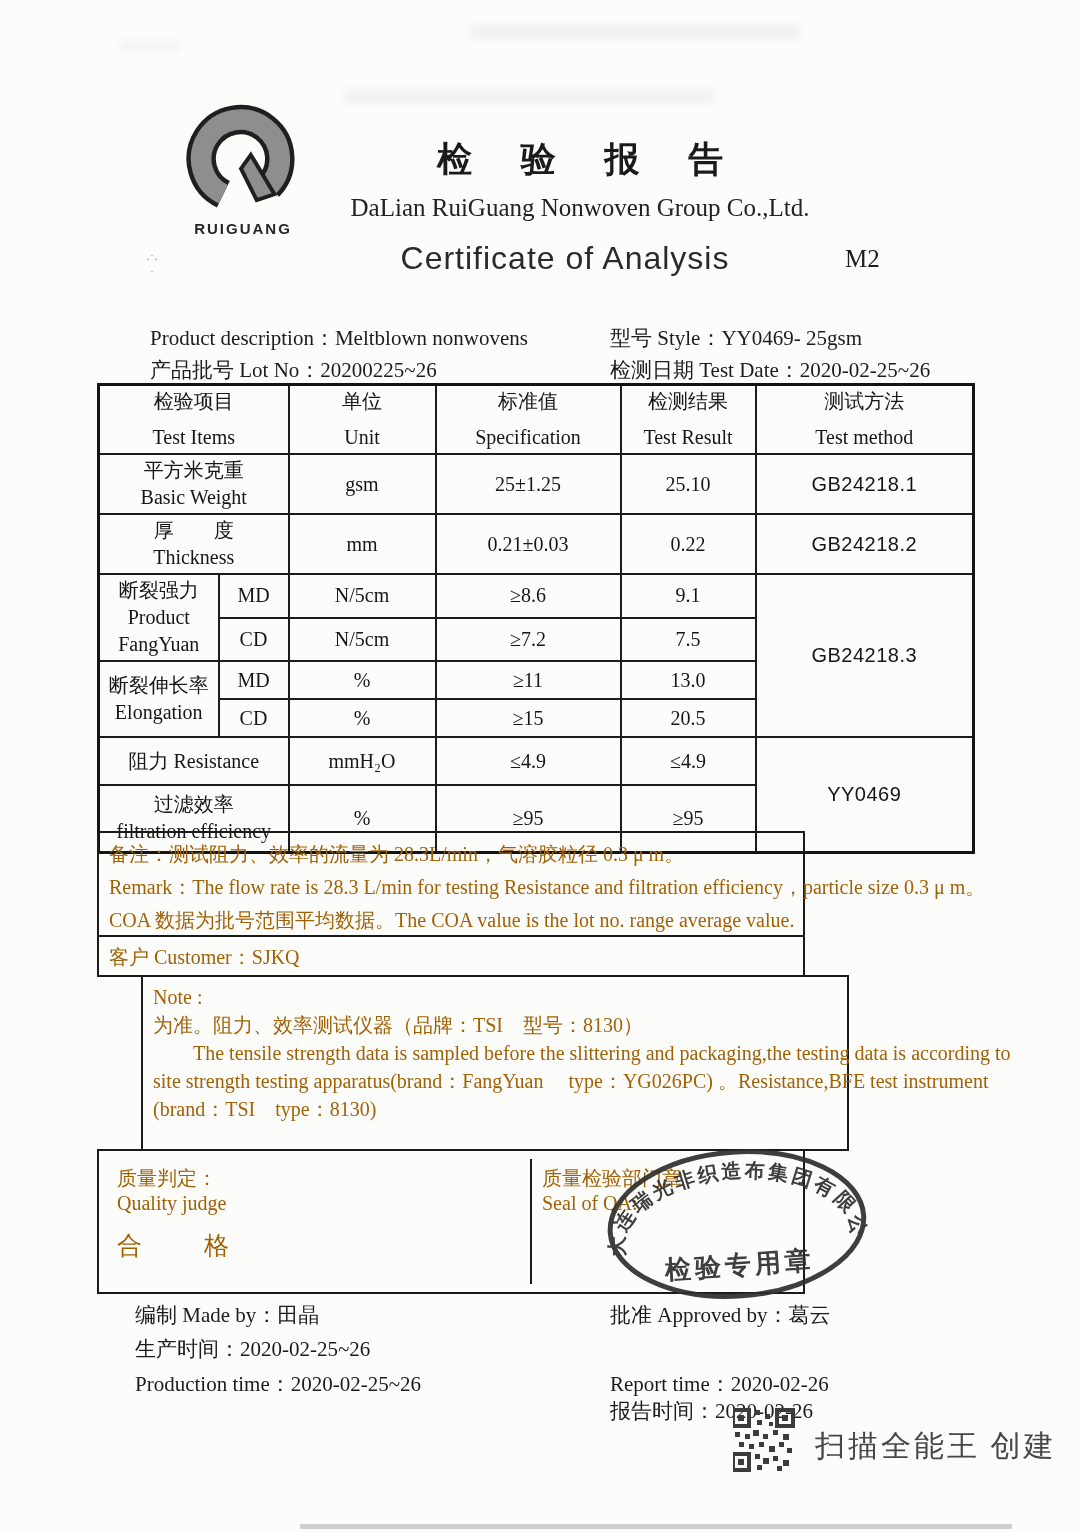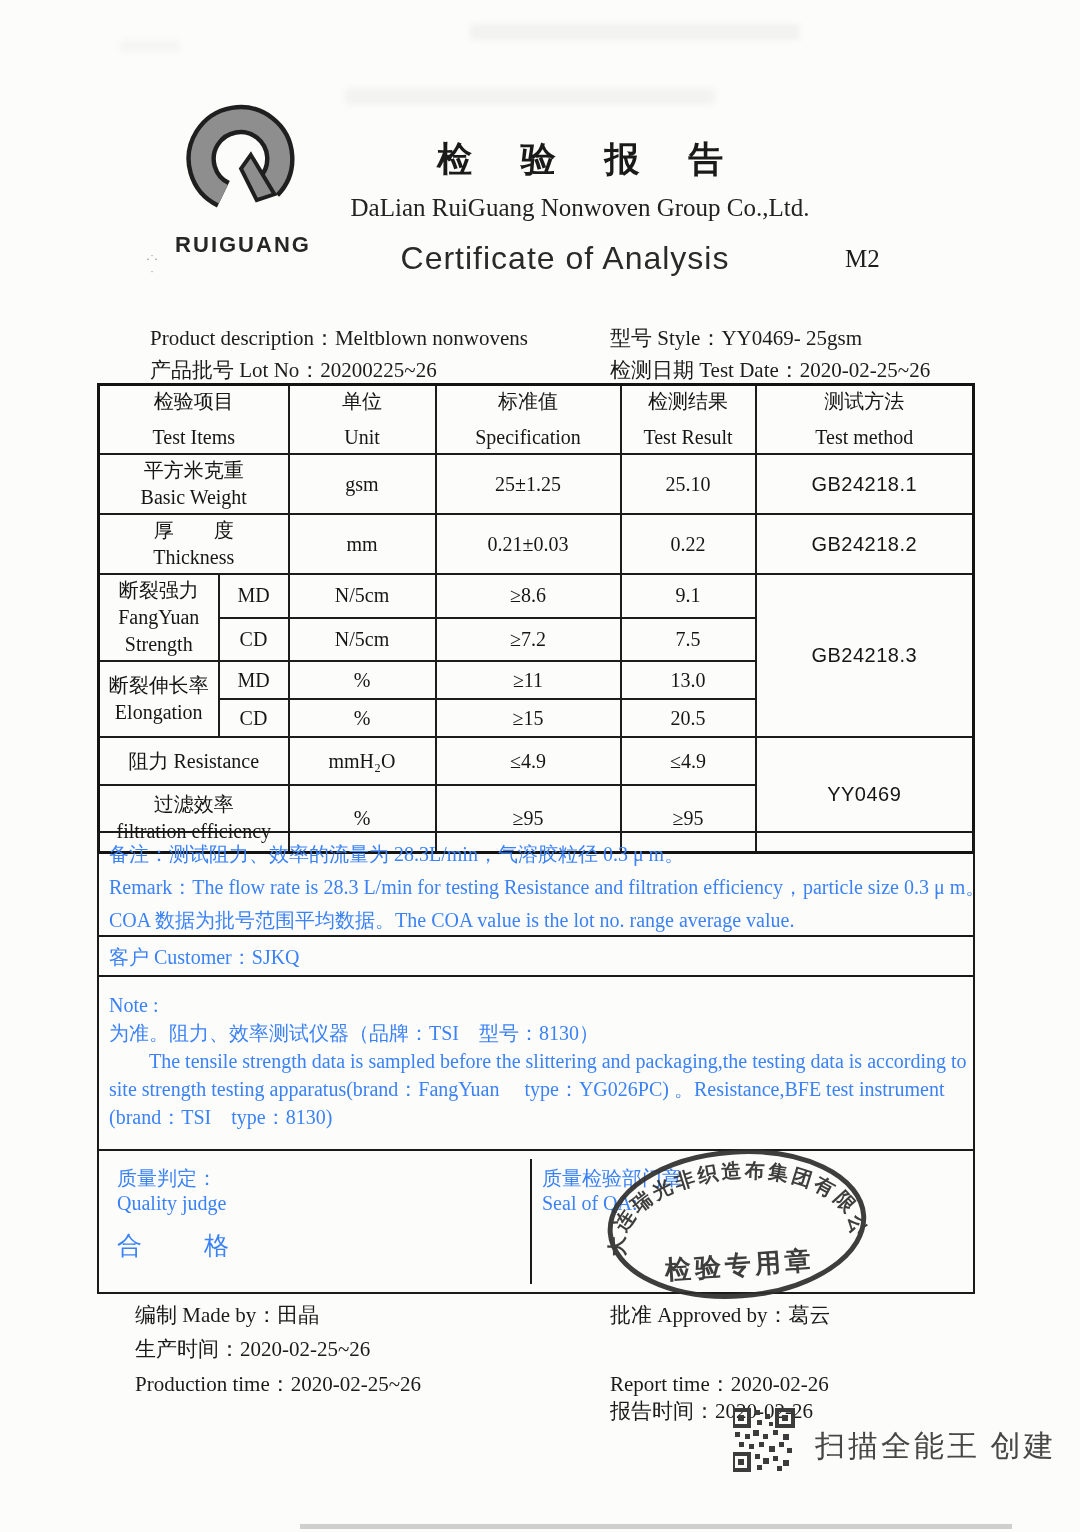--- a/index.html
+++ b/index.html
@@ -17,21 +17,21 @@
   .sans { font-family: "Liberation Sans", "DejaVu Sans", sans-serif; }
   .serif { font-family: "Liberation Serif", "DejaVu Serif", serif; }
   .center { text-align: center; }
 
   
   .ghost { background: #9a9a9a; filter: blur(3px); border-radius: 4px; }
   .speck { color: #8f8f8f; font-size: 12px; }
 
   
   #logo-wrap { left: 168px; top: 96px; width: 150px; text-align: center; }
-  #logo-text { font-weight: bold; font-size: 22px; letter-spacing: 2px; color: #262626; margin-top: 20px; }
+  #logo-text { font-weight: bold; font-size: 15px; letter-spacing: 2px; color: #262626; margin-top: 8px; }
   #title-cn { left: 340px; top: 136px; width: 480px; font-size: 35px; font-weight: bold; letter-spacing: 20px; text-indent: 20px; color: #1a1a1a; }
   #company-en { left: 300px; top: 194px; width: 560px; font-size: 25px; color: #222; }
   #cert-title { left: 330px; top: 240px; width: 470px; font-size: 32px; font-weight: 500; color: #2a2a2a; letter-spacing: 1px; }
   #page-code { left: 845px; top: 245px; font-size: 25px; }
 
   
   .prod-line { font-size: 21px; color: #1c1c1c; white-space: nowrap; }
   .bold { font-weight: bold; }
 
   
@@ -43,24 +43,24 @@
     padding: 2px 8px;
     color: #161616;
   }
   #main-table { border: 3px solid #141414; }
   .cell-sans { font-family: "Liberation Sans", "DejaVu Sans", sans-serif; letter-spacing: 0.5px; }
   .hdr-two-line span { display: block; }
   .hdr-gap { height: 9px; }
 
   
   .box {
-    position: absolute; left: 97px; width: 878px;
+    position: absolute; left: 97px; width: 708px;
     border: 2.5px solid #1a1a1a;
     background: transparent;
-    font-size: 20px; color: #3b82f6;
+    font-size: 20px; color: #a16207;
     padding: 5px 10px;
   }
   .box .ln { white-space: nowrap; }
 
   
   #quality-box { display: flex; padding: 8px; }
   #quality-left { width: 423px; padding: 6px 10px; position: relative; }
   #quality-right { flex: 1; border-left: 2px solid #1a1a1a; padding: 6px 10px; position: relative; }
   .pass-cn { font-size: 25px; letter-spacing: 4px; margin-top: 14px; text-align: left; width: 78%; }
   .pass-en { font-size: 22px; text-align: center; width: 78%; margin-top: 4px; }
@@ -158,22 +158,22 @@
         <span>Thickness</span>
       </td>
       <td>mm</td>
       <td>0.21±0.03</td>
       <td>0.22</td>
       <td class="cell-sans">GB24218.2</td>
     </tr>
     <tr style="height:40px">
       <td rowspan="2" class="hdr-two-line">
         <span>断裂强力</span>
+        <span>Product</span>
         <span>FangYuan</span>
-        <span>Strength</span>
       </td>
       <td>MD</td>
       <td>N/5cm</td>
       <td>≥8.6</td>
       <td>9.1</td>
       <td rowspan="4" class="cell-sans">GB24218.3</td>
     </tr>
     <tr style="height:40px">
       <td>CD</td>
       <td>N/5cm</td>
@@ -218,21 +218,21 @@
   <div class="box" style="top:831px; height:106px; line-height:33px;">
     <div class="ln">备注：测试阻力、效率的流量为 28.3L/min，气溶胶粒径 0.3 μ m。</div>
     <div class="ln">Remark：The flow rate is 28.3 L/min for testing Resistance and filtration efficiency，particle size 0.3 μ m。</div>
     <div class="ln">COA 数据为批号范围平均数据。The COA value is the lot no. range average value.</div>
   </div>
 
   <div class="box" style="top:935px; height:42px; line-height:30px;">
     <div class="ln">客户 Customer：SJKQ</div>
   </div>
 
-  <div class="box" style="top:975px; height:176px; line-height:28px; padding-top:14px;">
+  <div class="box" style="top:975px; height:176px; line-height:28px; padding-top:6px;margin-left:44px;">
     <div class="ln">Note :</div>
     <div class="ln">为准。阻力、效率测试仪器（品牌：TSI　型号：8130）</div>
     <div class="ln" style="text-indent:2em;">The tensile strength data is sampled before the slittering and packaging,the testing data is according to</div>
     <div class="ln">site strength testing apparatus(brand：FangYuan　 type：YG026PC) 。Resistance,BFE test instrument</div>
     <div class="ln">(brand：TSI　type：8130)</div>
   </div>
 
   <div class="box" id="quality-box" style="top:1149px; height:145px;">
     <div id="quality-left">
       <div class="ln">质量判定：</div>

